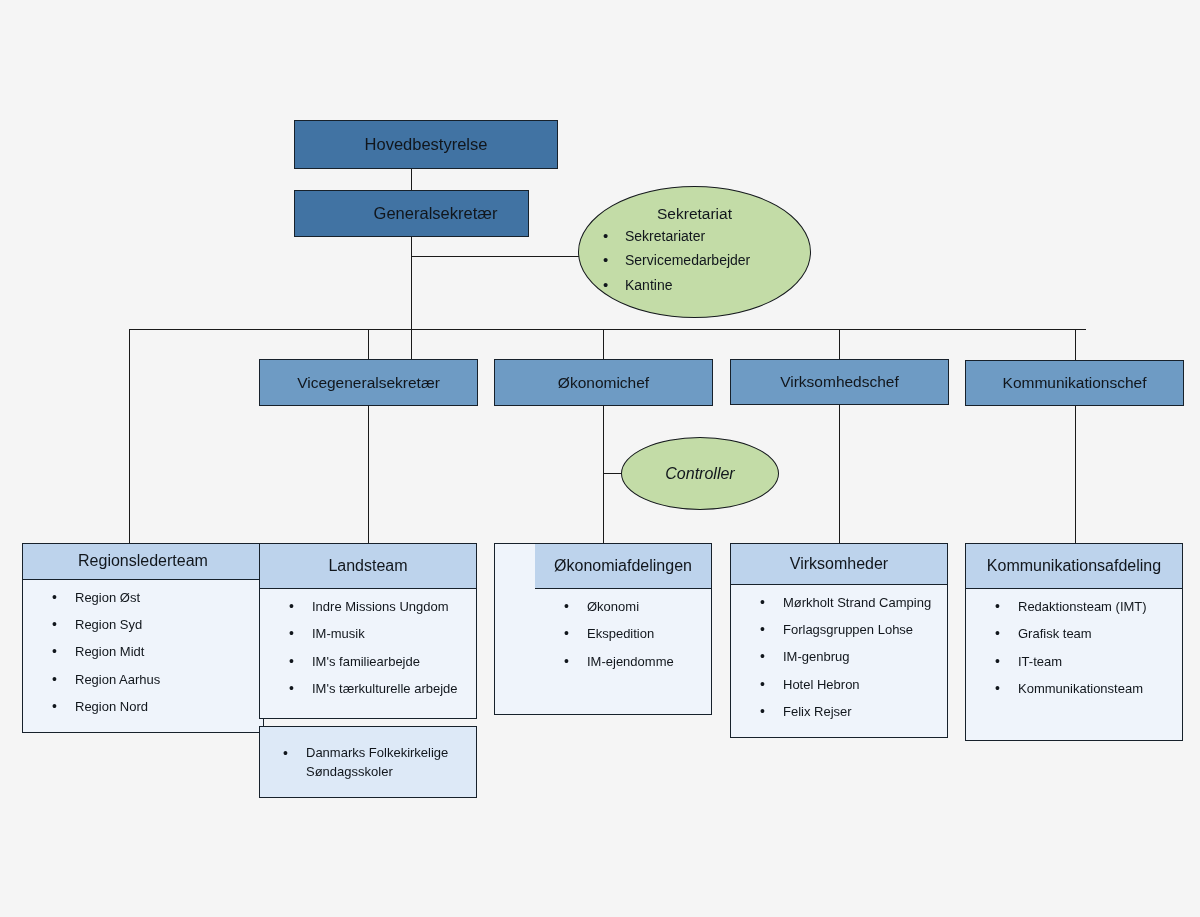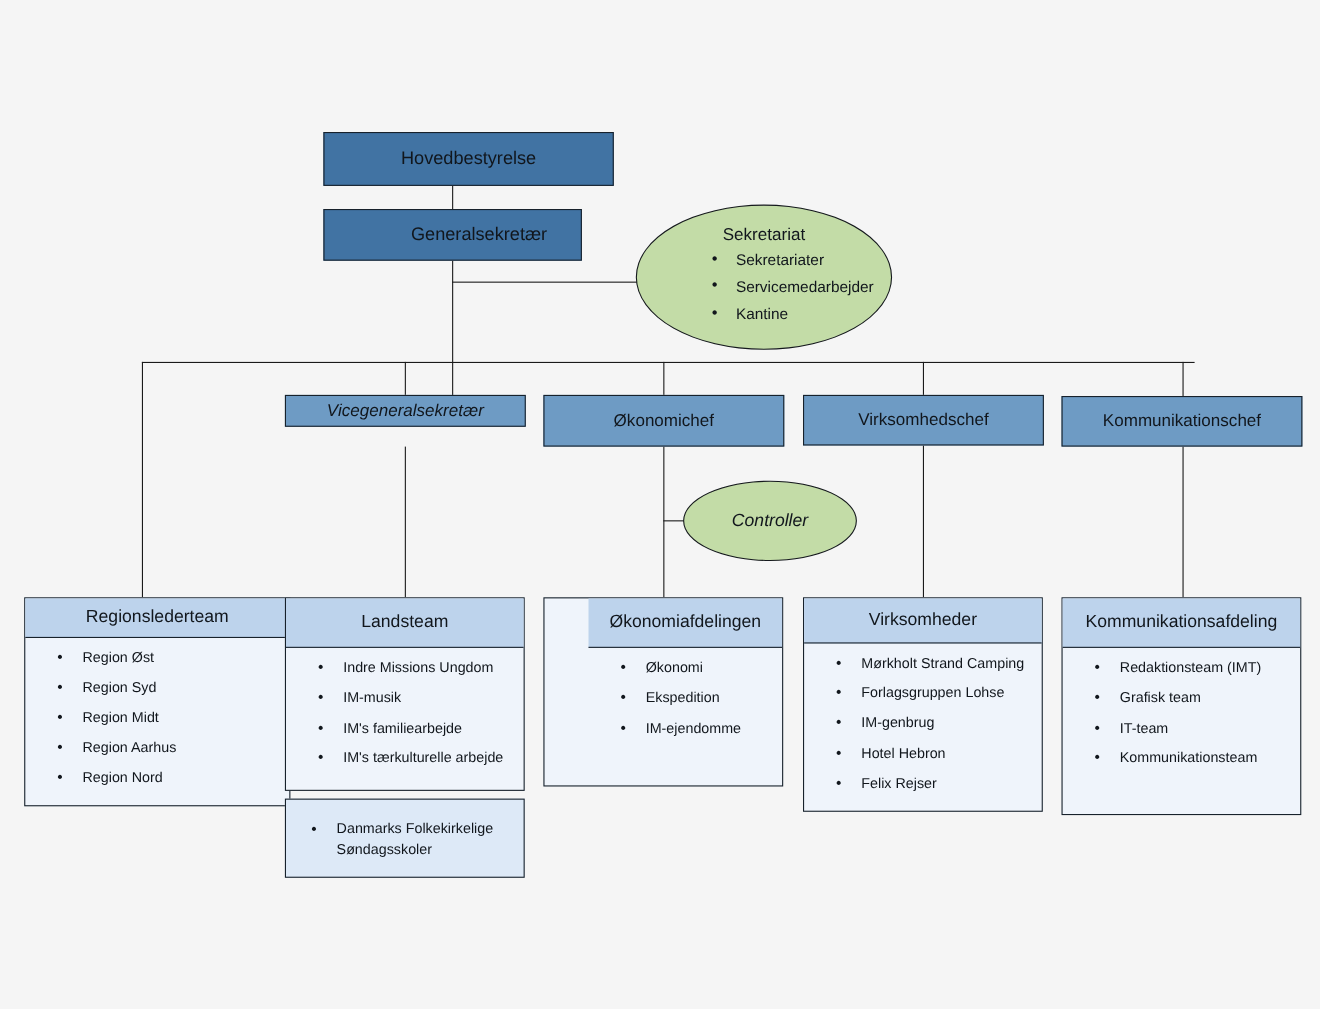--- a/index.html
+++ b/index.html
@@ -73,21 +73,20 @@
     list-style: none;
     margin: 6px 0 0 0;
     padding: 0 0 0 46px;
     font-size: 14px;
   }
   .ellipse ul li {
     position: relative;
     margin-bottom: 9px;
     line-height: 1.1;
     white-space: nowrap;
-    margin-left: 44px;
   }
   .ellipse ul li::before {
     content: "\2022";
     position: absolute;
     left: -22px;
     top: -1px;
     font-size: 15px;
   }
 
   
@@ -206,21 +205,21 @@
 
   <div class="ellipse" style="left:578px; top:186px; width:233px; height:132px;">
     <div class="ellipse-title">Sekretariat</div>
     <ul>
       <li>Sekretariater</li>
       <li>Servicemedarbejder</li>
       <li>Kantine</li>
     </ul>
   </div>
 
-  <div class="node tier2" style="left:259px; top:359px; width:219px; height:29px;font-style:italic;">
+  <div class="node tier2" style="left:259px; top:359px; width:219px; height:47px;">
     <span>Vicegeneralsekretær</span>
   </div>
 
   <div class="node tier2" style="left:730px; top:359px; width:219px; height:46px;">
     <span>Virksomhedschef</span>
   </div>
 
   <div class="node tier2" style="left:494px; top:359px; width:219px; height:47px;">
     <span>Økonomichef</span>
   </div>

